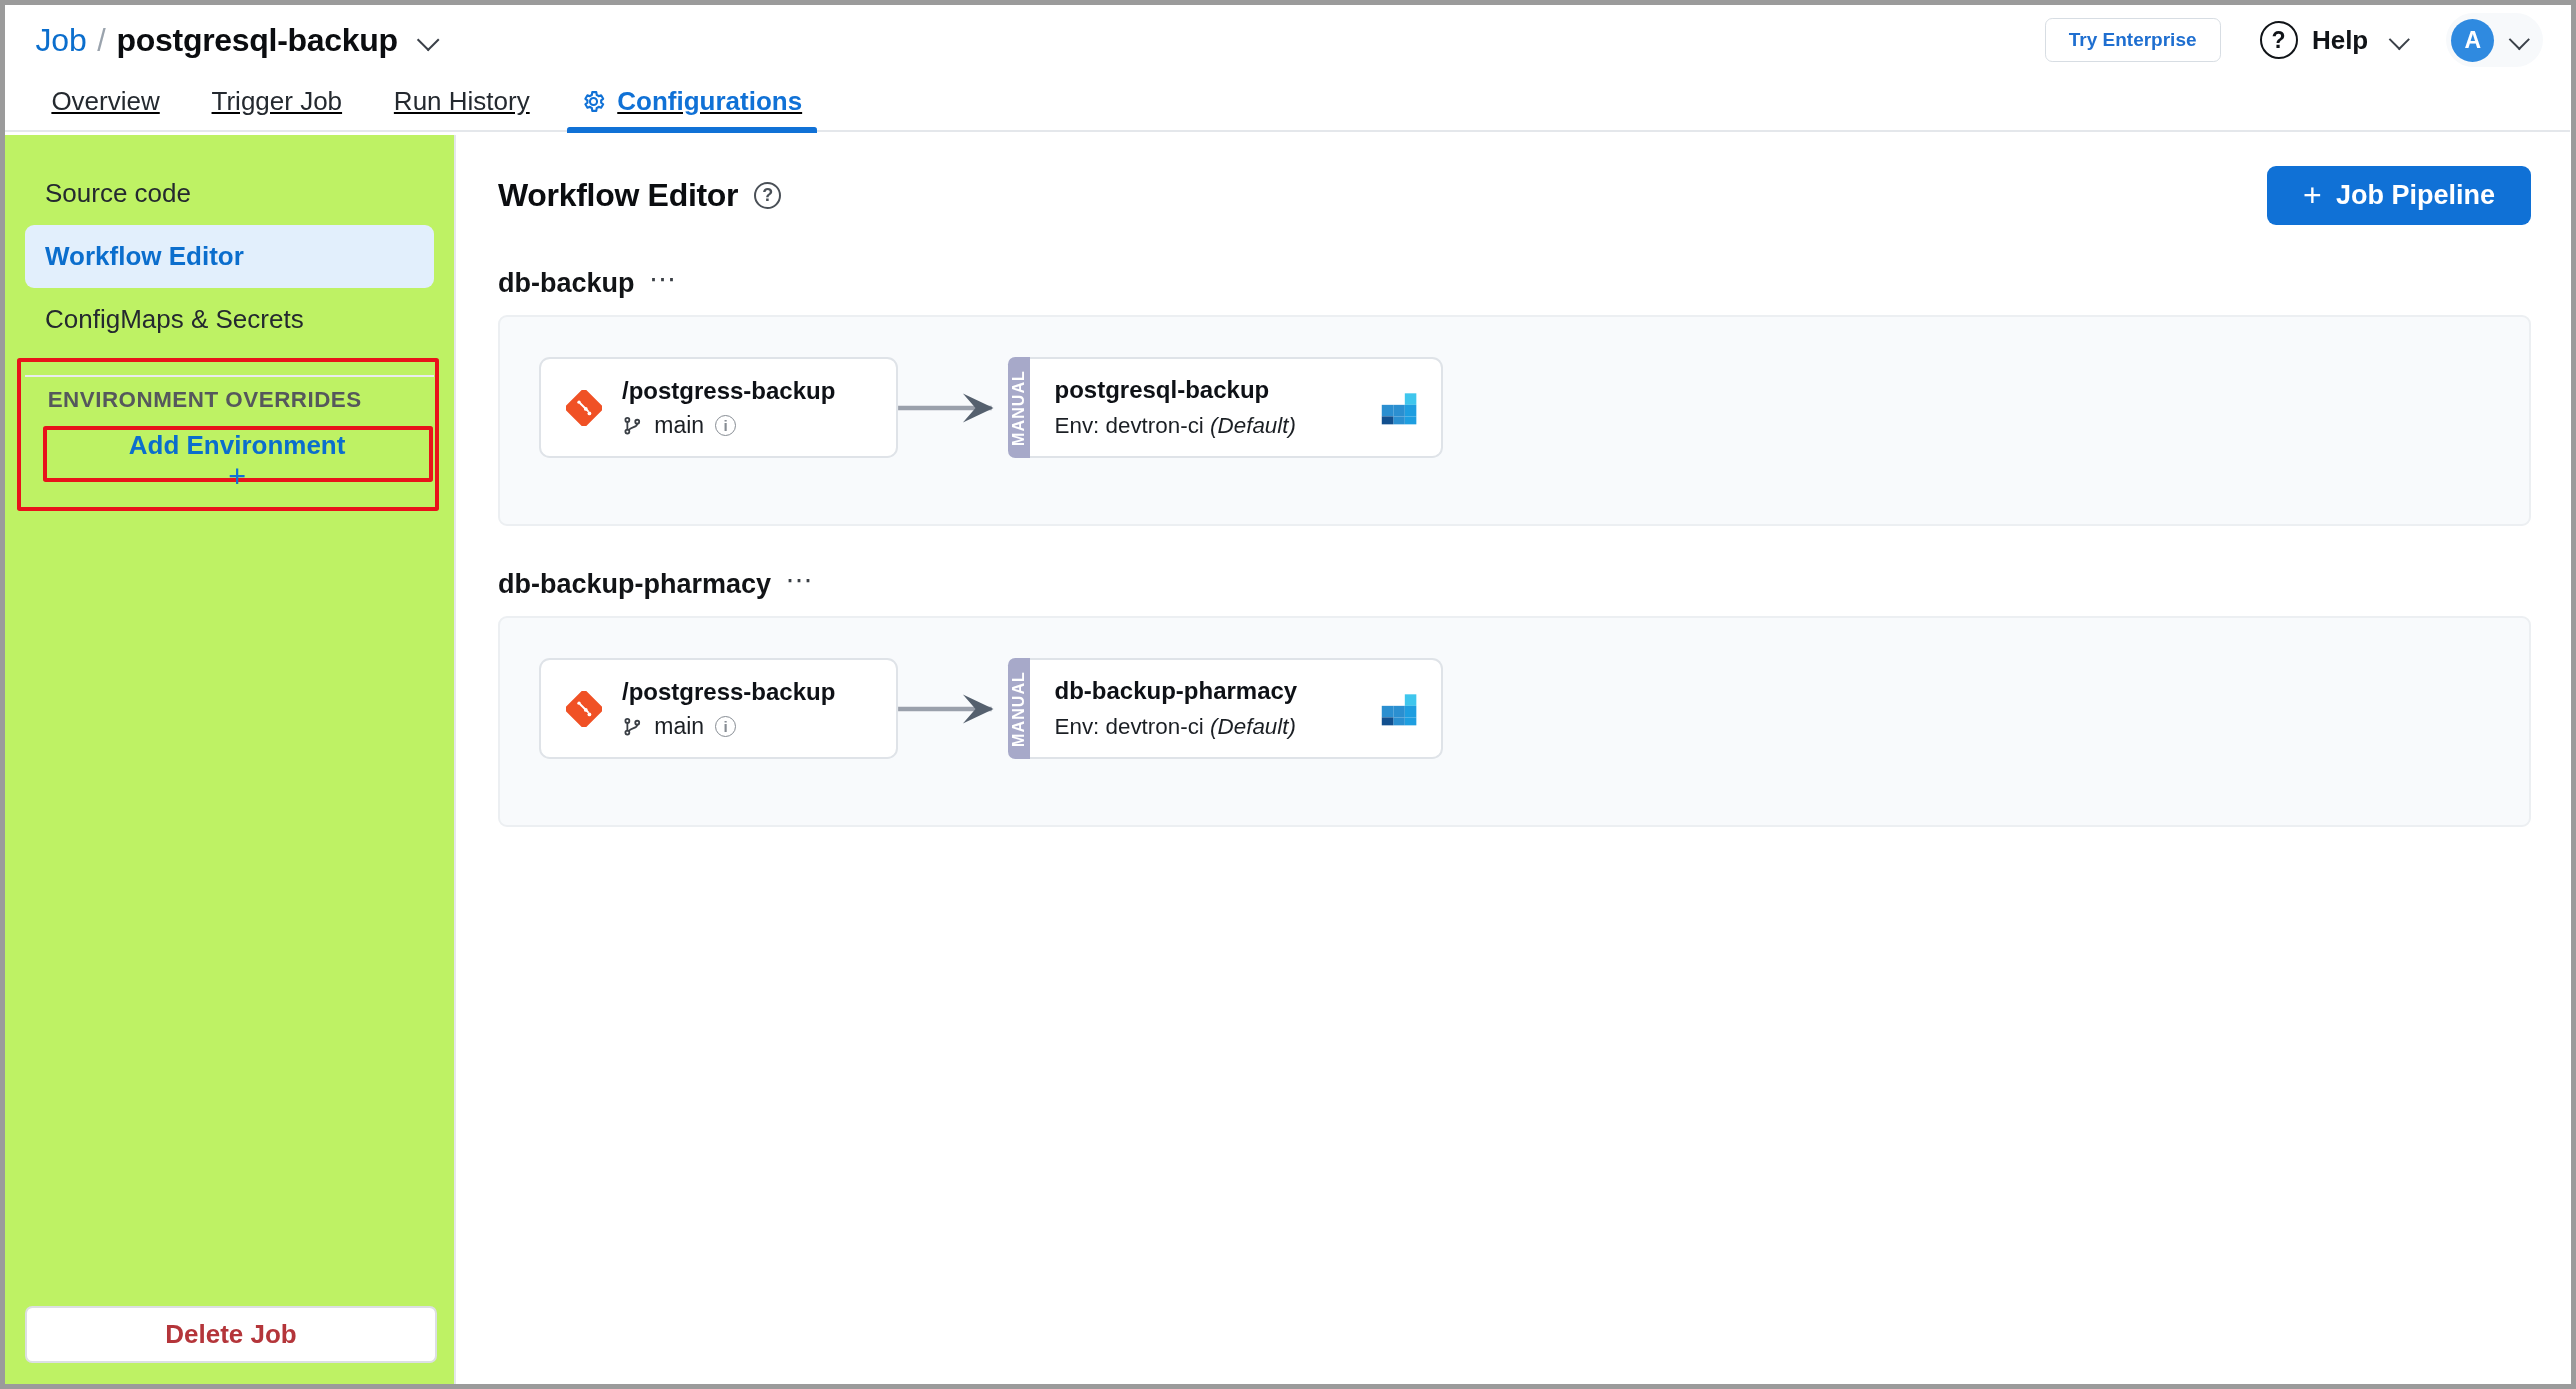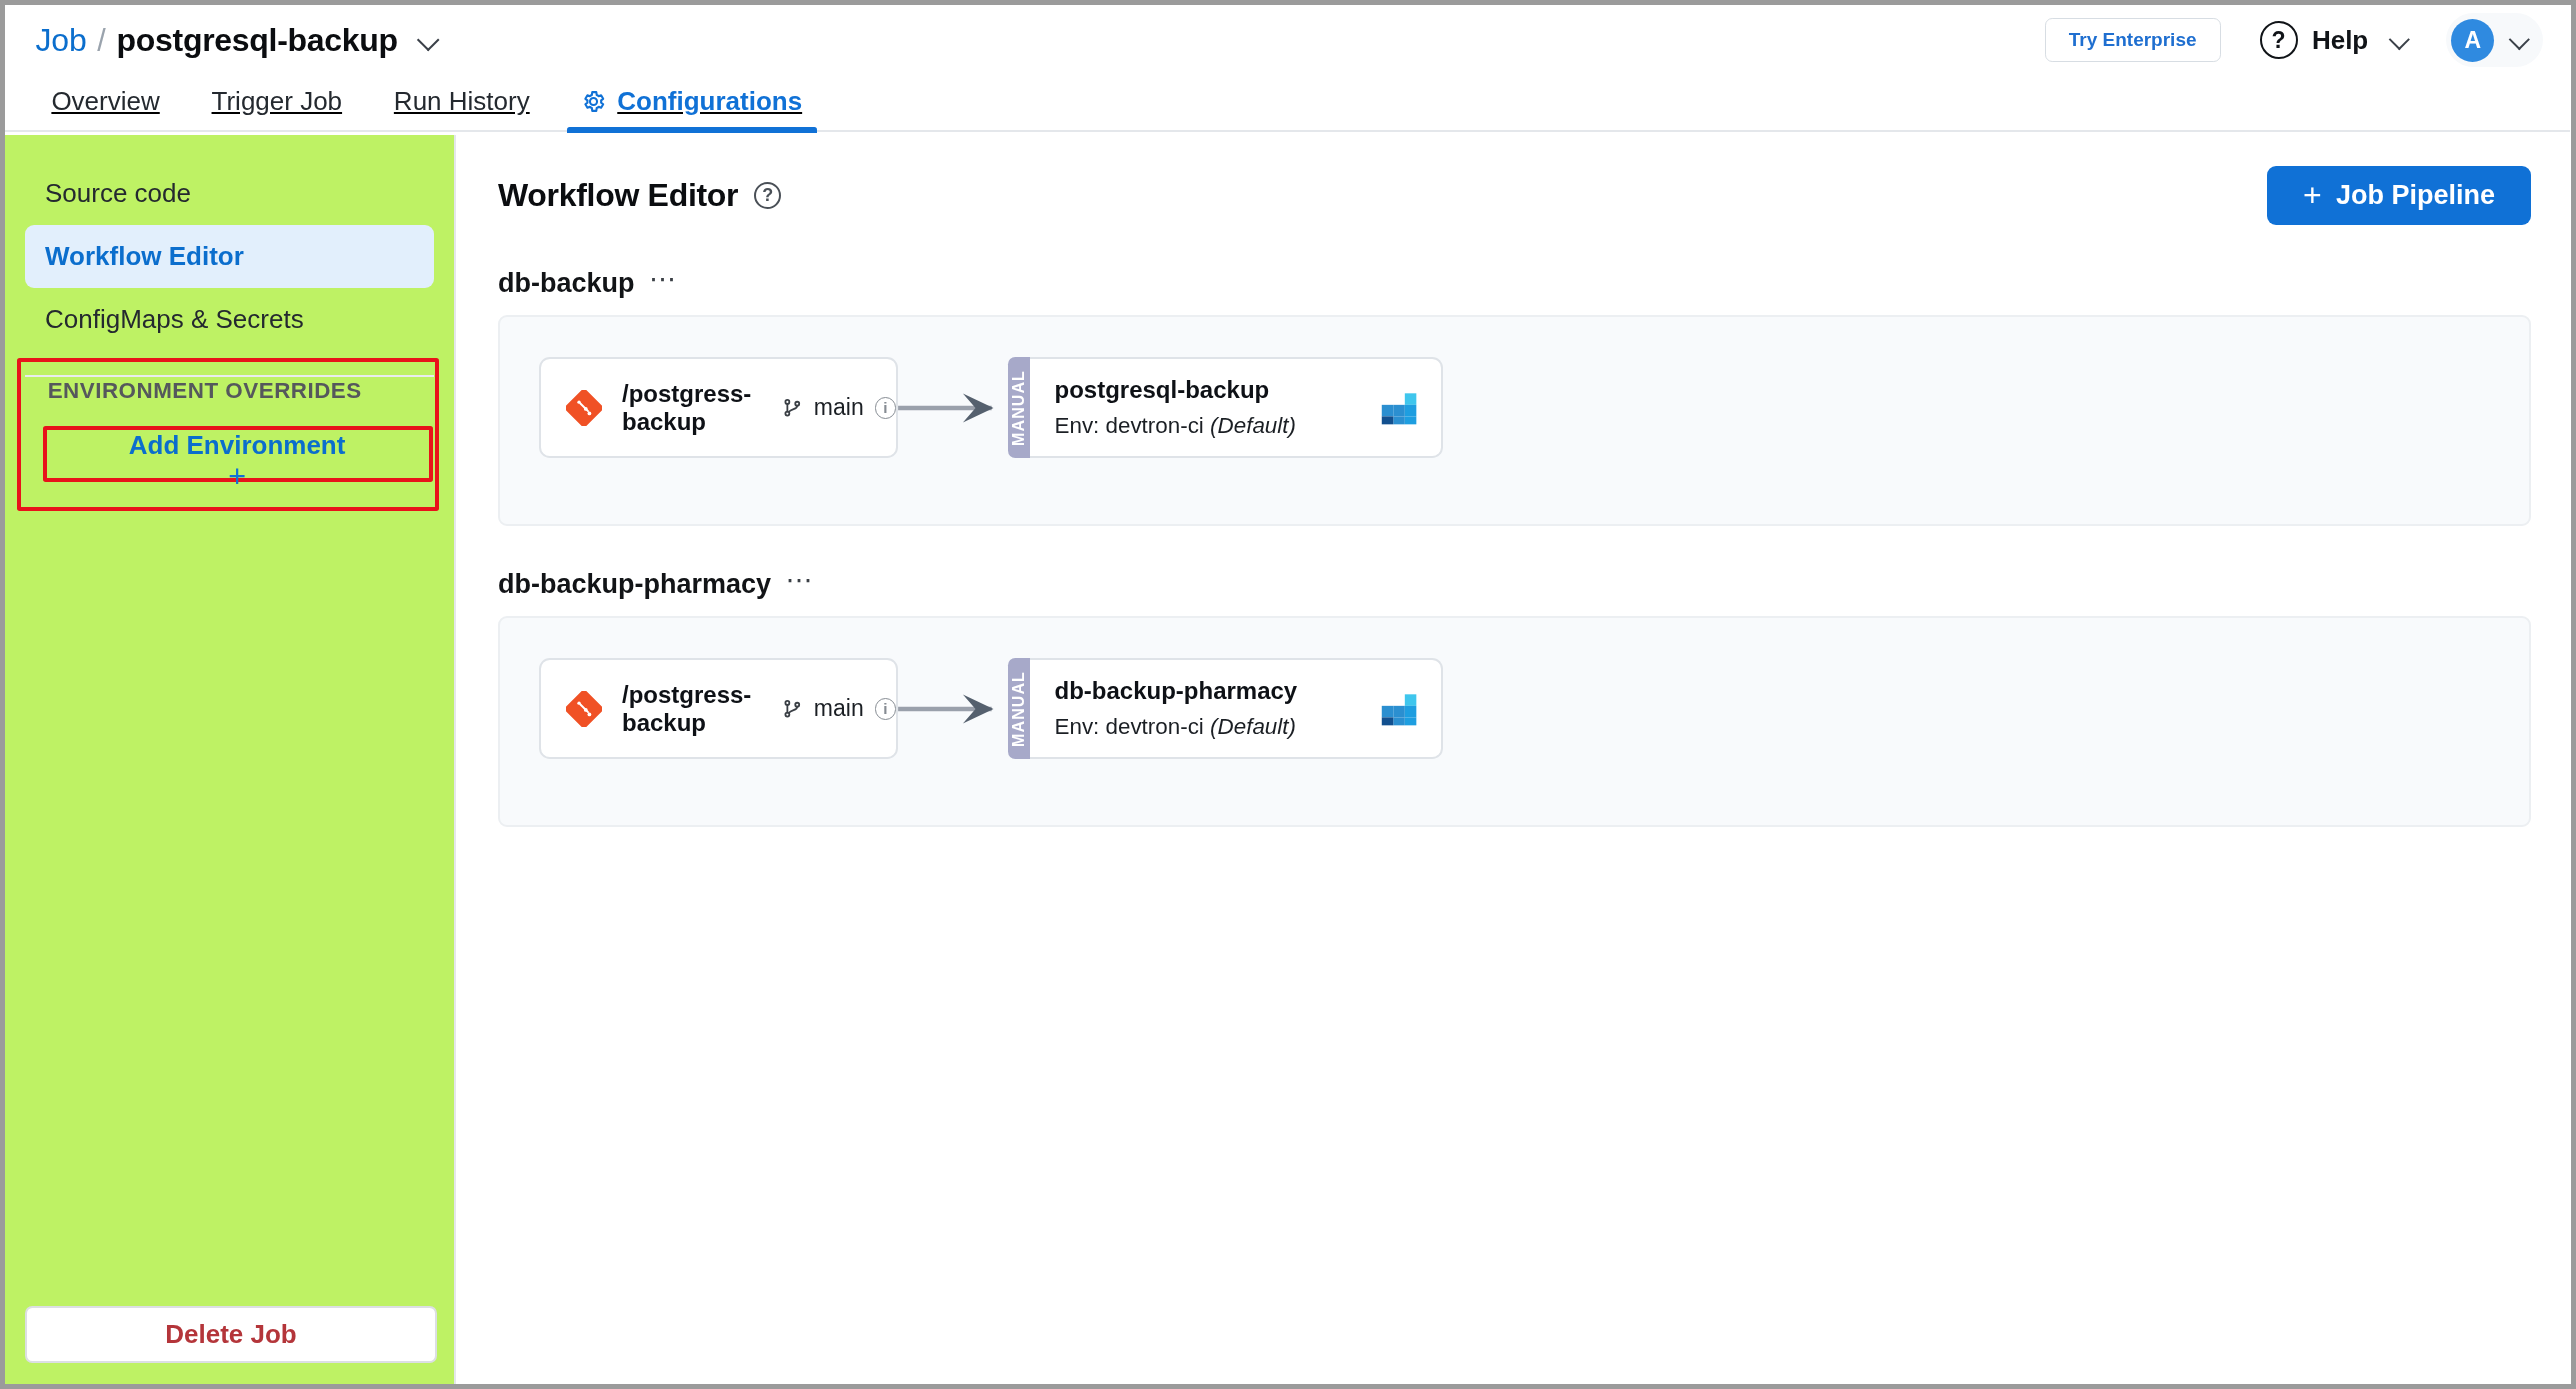--- a/index.html
+++ b/index.html
@@ -202,21 +202,21 @@
     position: absolute;
     left: 11.7px;
     top: 223px;
     width: 422px;
     height: 153px;
     border: 4.5px solid #e8131a;
     border-radius: 2.7px;
   }
   .env-title {
     position: absolute;
-    left: 27px; top: 16px;
+    left: 27px; top: 25px;
     font-size: 22.4px;
     font-weight: 700;
     letter-spacing: 0.5px;
     color: #55585c;
   }
   .add-env {
     position: absolute;
     left: 22.4px; top: 64px;
     width: 390px; height: 56px;
     border: 4.5px solid #e8131a;
@@ -324,21 +324,21 @@
     border-radius: 10.8px;
     display: flex; align-items: center;
     padding-left: 25px;
     gap: 20px;
     cursor: pointer;
   }
   .git-diamond {
     width: 36px; height: 36px;
     flex: 0 0 36px;
   }
-  .ci-text { display: flex; flex-direction: row; gap: 7.2px; }
+  .ci-text { display: flex; flex-direction: column; gap: 7.2px; }
   .ci-repo { font-size: 24px; font-weight: 700; color: #0e1116; }
   .ci-branch-row { display: flex; align-items: center; gap: 10.8px; }
   .branch-ic { width: 21.5px; height: 21.5px; display:block; }
   .ci-branch { font-size: 23px; color: #1b1f24; }
   .info-ic {
     width: 21.5px; height: 21.5px;
     border: 1.8px solid #868c93;
     border-radius: 50%;
     display: flex; align-items: center; justify-content: center;
     font-size: 15.3px; color: #868c93; font-weight: 700;

